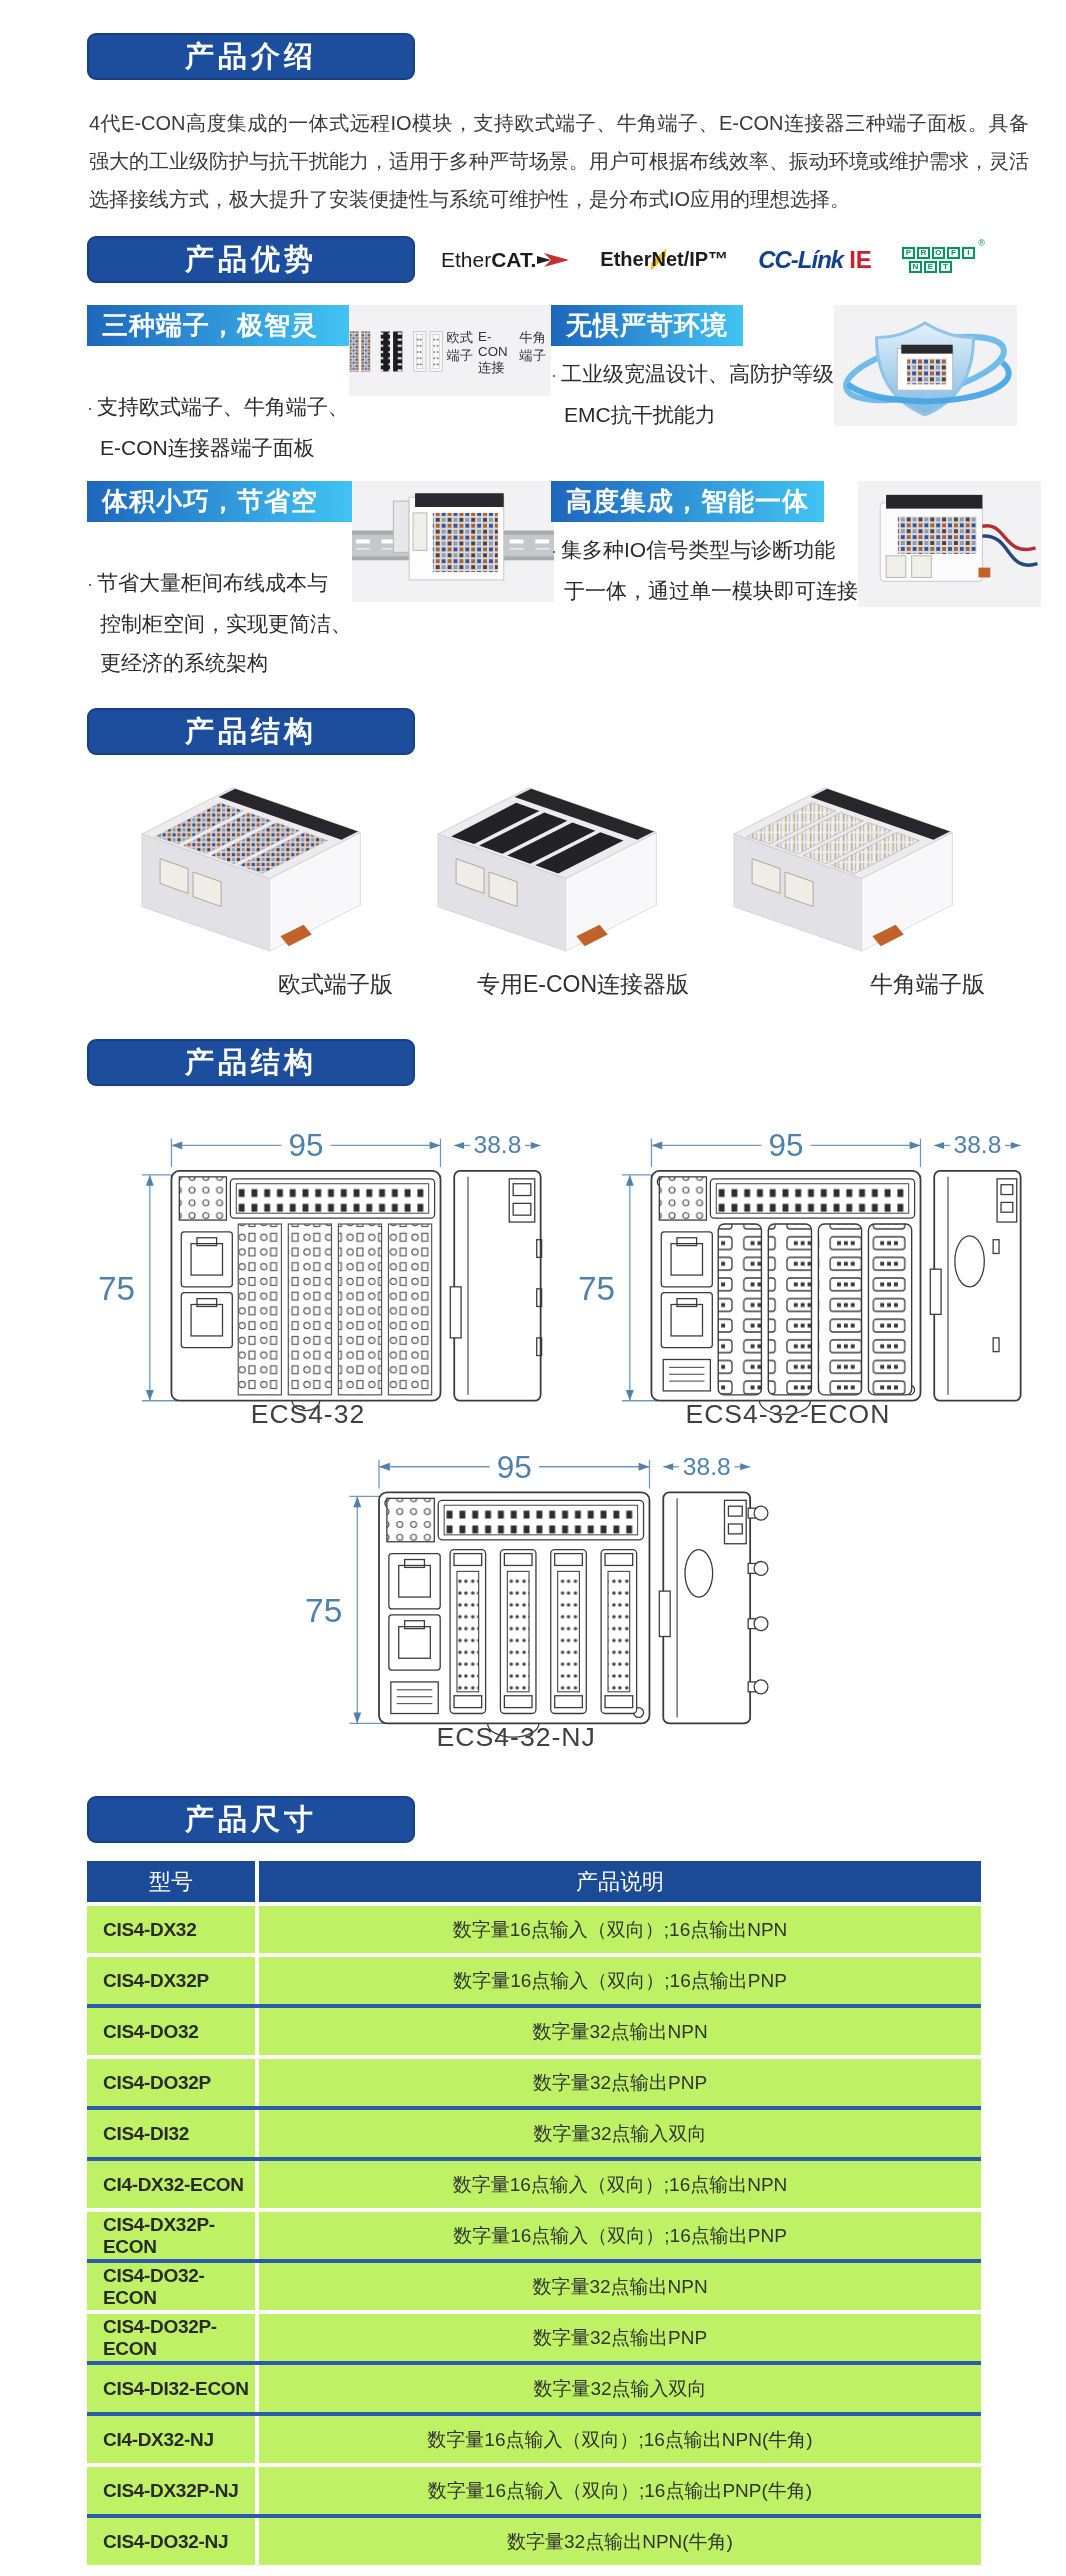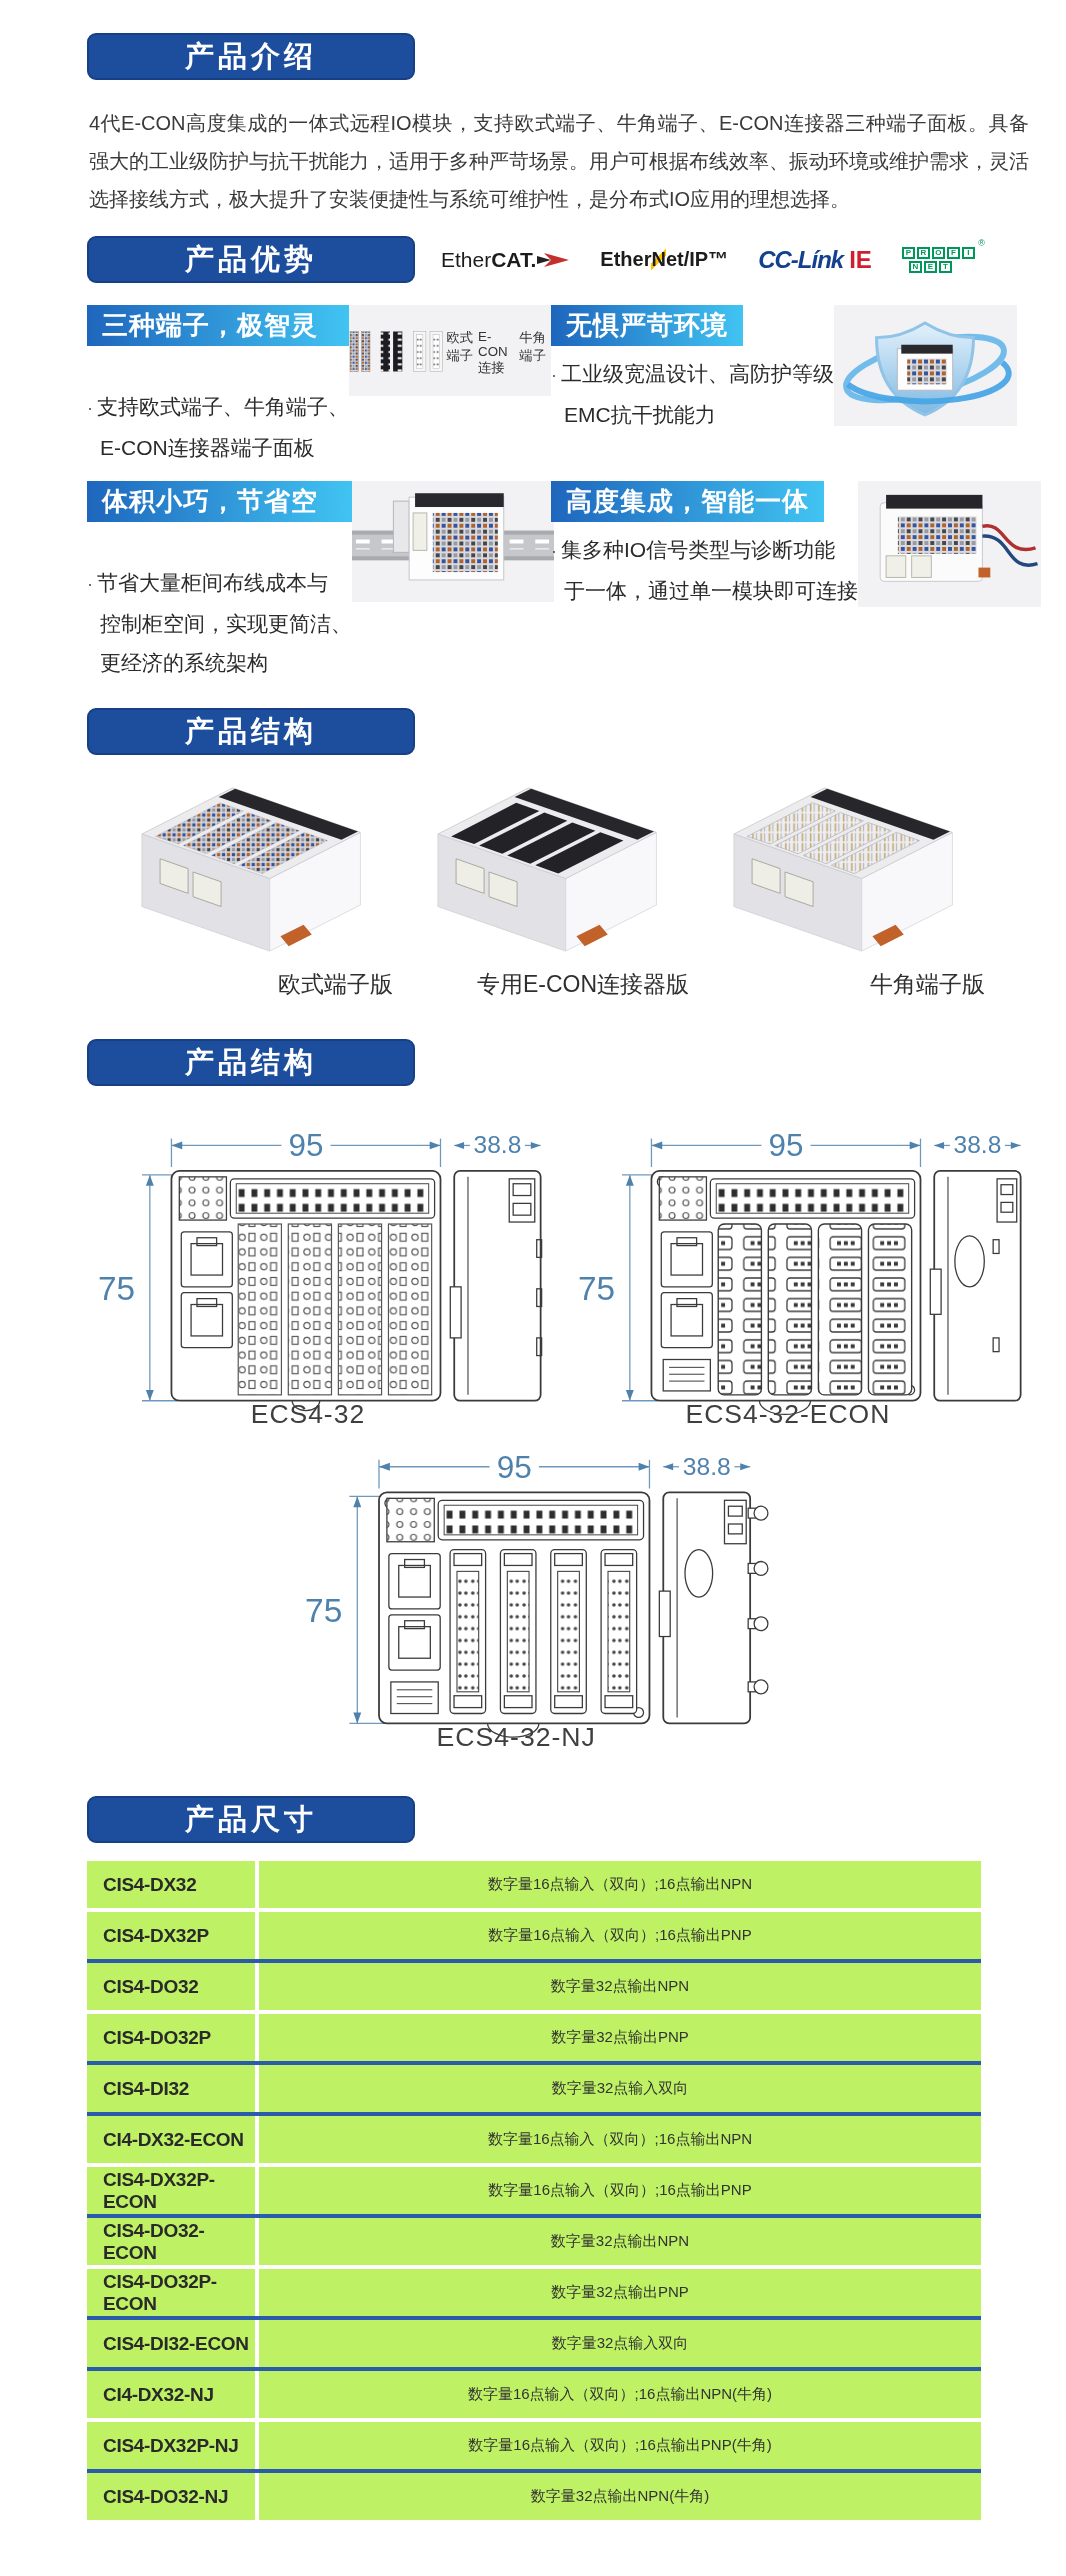--- a/index.html
+++ b/index.html
@@ -81,21 +81,21 @@
   
   .ptable { width:894px; margin-top:18px; }
   .thead { display:flex; height:45px; border-bottom:4px solid #fff; }
   .th { background:#1b4a96; color:#fff; font-size:22px; display:flex; align-items:center; justify-content:center; }
   .th.c1 { width:168px; margin-right:4px; }
   .th.c2 { flex:1; }
   .trow { display:flex; height:51px; border-bottom:4px solid #fff; }
   .trow.gend { border-bottom:4px solid #2b5cab; }
   .cell { background:#bef264; display:flex; align-items:center; }
   .cell.model { width:168px; margin-right:4px; padding-left:16px; font-weight:bold; font-size:19px; color:#2a2a2a; letter-spacing:-0.3px; }
-  .cell.desc { flex:1; justify-content:center; font-size:15px; color:#333; }
+  .cell.desc { flex:1; justify-content:center; font-size:19px; color:#333; }
 </style>
 </head>
 <body>
 
 <svg width="0" height="0" style="position:absolute">
   <defs>
     <pattern id="pinPat" width="13" height="15" patternUnits="userSpaceOnUse">
       <rect width="13" height="15" fill="#fff"></rect>
         <rect x="3.5" y="3.5" width="6" height="8" fill="#2e2e2e"></rect>
     </pattern>
@@ -567,20 +567,24 @@
       </g>
       <text class="mlabel" x="225" y="303">ECS4-32-NJ</text>
     </svg>
   </div>
 
   <div class="sec-header" style="margin-top:39px">
     <span>产品尺寸</span>
   </div>
 
   <div class="ptable">
+    <div class="thead">
+      <div class="th c1">型号</div>
+      <div class="th c2">产品说明</div>
+    </div>
     <div class="trow">
       <div class="cell model">CIS4-DX32</div>
       <div class="cell desc">数字量16点输入（双向）;16点输出NPN</div>
     </div>
     <div class="trow gend">
       <div class="cell model">CIS4-DX32P</div>
       <div class="cell desc">数字量16点输入（双向）;16点输出PNP</div>
     </div>
     <div class="trow">
       <div class="cell model">CIS4-DO32</div>

